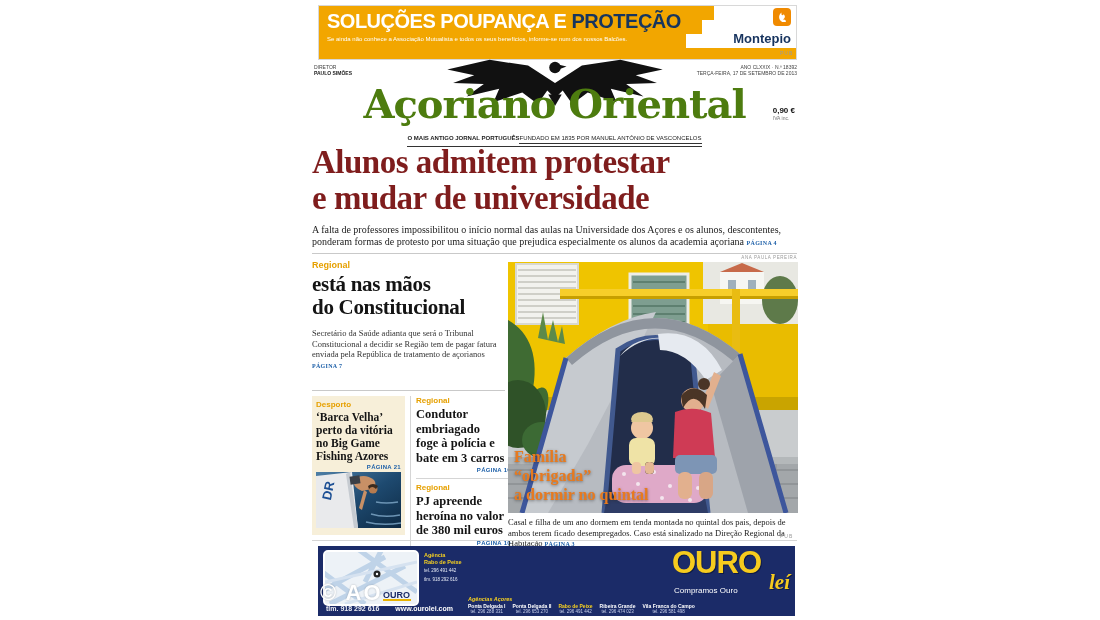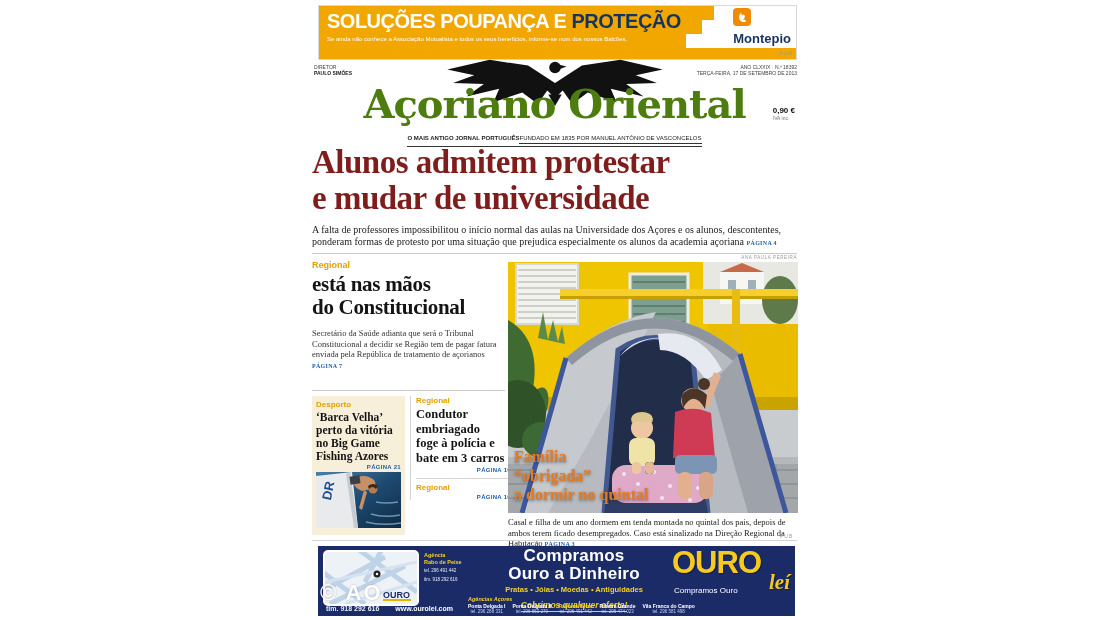--- a/index.html
+++ b/index.html
@@ -10,21 +10,21 @@
   
   #top-ad{left:318px;top:5px;width:479px;height:55px;background:#F2A600;border:1px solid #d8d8d8;box-sizing:border-box;cursor:pointer;}
   #top-ad .adtxt{position:absolute;left:8px;top:3px;width:360px;}
   #top-ad .adhead{font-size:20px;font-weight:bold;letter-spacing:-0.5px;line-height:24px;white-space:nowrap;}
   #top-ad .adhead .w{color:#ffffff;}
   #top-ad .adhead .d{color:#16355E;}
   #top-ad .adsub{font-size:6px;color:#fff;margin-top:3px;}
   #top-ad .white-panel{position:absolute;right:0;top:0;width:110px;height:42px;background:#ffffff;}
   #top-ad .step-a{position:absolute;left:0;top:0;width:16px;height:28px;background:#F2A600;}
   #top-ad .step-b{position:absolute;left:16px;top:0;width:12px;height:14px;background:#F2A600;}
-  #top-ad .mont{position:absolute;right:5px;top:2px;}
+  #top-ad .mont{position:absolute;right:5px;top:2px;text-align:right;}
   #top-ad .mont .txt{font-size:13px;font-weight:bold;color:#16335E;margin-top:1px;}
   .pub{font-size:5px;color:#9a9a9a;letter-spacing:1px;}
 
   
   #masthead{left:312px;top:58px;width:485px;height:88px;}
   .tiny{font-size:5px;line-height:6px;color:#444;}
   #director{left:2px;top:6px;}
   #edition{right:0;top:6px;text-align:right;}
   #eagle{left:98px;top:-2px;}
   #nameplate{left:0;top:22px;width:485px;text-align:center;font-family:"DejaVu Serif",serif;
@@ -214,20 +214,25 @@
       <div class="h3">
         <div>Condutor</div>
         <div>embriagado</div>
         <div>foge à polícia e</div>
         <div>bate em 3 carros</div>
       </div>
       <span class="pageref">PÁGINA 10</span>
     </div>
     <div class="brief">
       <div class="kicker">Regional</div>
+      <div class="h3">
+        <div>PJ apreende</div>
+        <div>heroína no valor</div>
+        <div>de 380 mil euros</div>
+      </div>
       <span class="pageref">PÁGINA 10</span>
     </div>
   </div>
 
   <div id="photo-credit" class="abs">ANA PAULA PEREIRA</div>
   <div id="main-photo" class="abs">
     <svg width="290" height="251" viewBox="0 0 290 251">
       <rect width="290" height="251" fill="#C9CCCE"></rect>
       <rect x="0" y="0" width="200" height="148" fill="#EFC400"></rect>
       <rect x="195" y="0" width="95" height="62" fill="#E8E8E2"></rect>
@@ -334,26 +339,20 @@
     <div id="agency-panel">
       <div class="yt">Agência</div>
       <div class="yt">Rabo de Peixe</div>
       <div class="wl">tel. 296 491 442</div>
       <div class="wl">tlm. 918 292 616</div>
     </div>
     <div id="contact-line">
       <span>tlm. 918 292 616</span>
       <span class="site">www.ourolei.com</span>
     </div>
-    <div id="ad-center">
-      <div class="t">Compramos</div>
-      <div class="t">Ouro a Dinheiro</div>
-      <div class="items">Pratas • Jóias • Moedas • Antiguidades</div>
-      <div><span class="offer">Cobrimos qualquer oferta!</span></div>
-    </div>
     <div id="ad-brand">
       <div class="big">OURO</div>
       <div class="script">leí</div>
       <div class="sub">Compramos Ouro</div>
     </div>
     <div id="agencies">
       <div class="lbl">Agências Açores</div>
       <div class="row">
         <div class="agency">
           <div class="nm">Ponta Delgada I</div>

